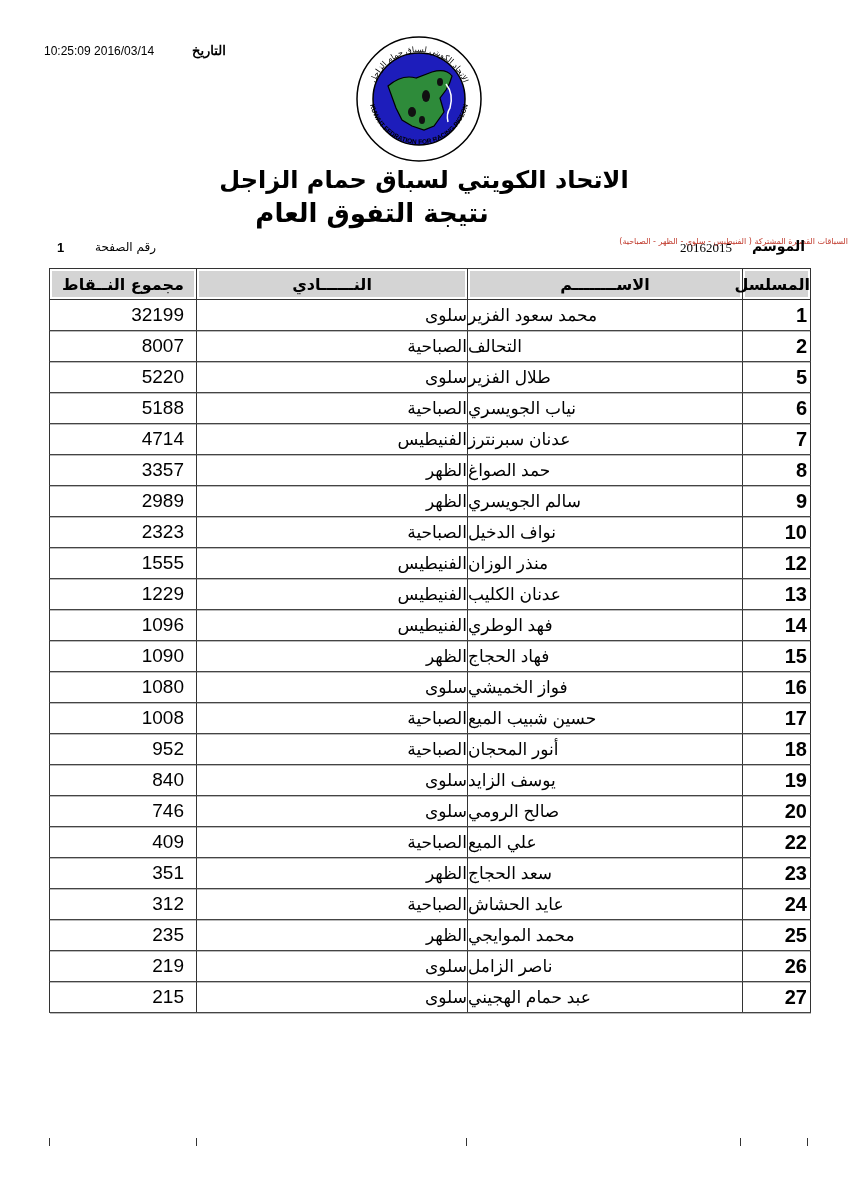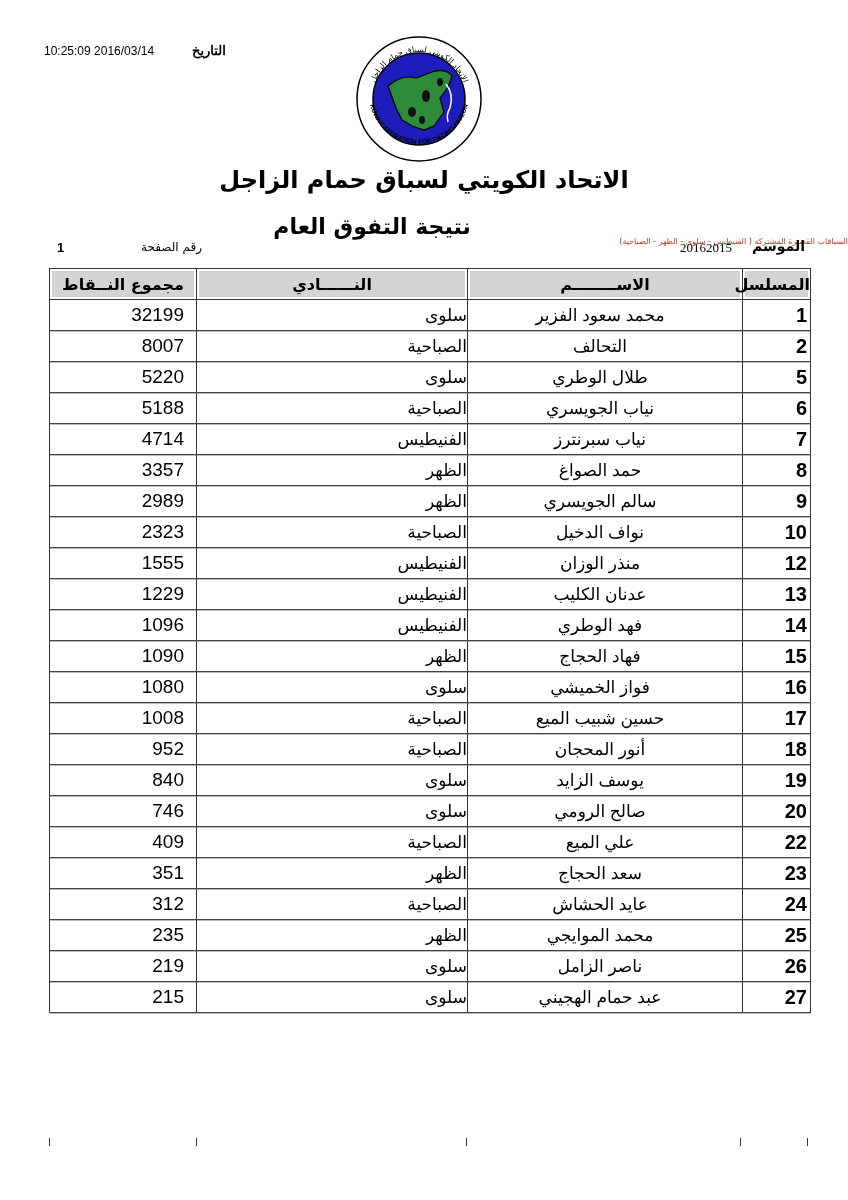--- a/index.html
+++ b/index.html
@@ -3,37 +3,37 @@
 <meta charset="utf-8">
 <style>
   html, body { margin: 0; padding: 0; background: #ffffff; }
   body { width: 848px; height: 1200px; position: relative; overflow: hidden; font-family: "DejaVu Sans", "Liberation Sans", sans-serif; color: #000; }
   .abs { position: absolute; }
   #date-block { left: 40px; top: 44px; width: 210px; height: 18px; font-size: 12px; font-family: "Liberation Sans", sans-serif; }
   #date-value { position: absolute; left: 4px; top: 0; }
   #date-label { position: absolute; left: 152px; top: -1px; font-weight: bold; font-size: 13px; direction: rtl; }
   #logo { left: 354px; top: 34px; width: 130px; height: 130px; }
   #title-main { left: 0; width: 848px; top: 166px; text-align: center; font-size: 24px; font-weight: bold; direction: rtl; font-family: "DejaVu Sans", sans-serif; }
-  #title-sub { left: 0; width: 744px; top: 214px; text-align: center; font-size: 22px; font-weight: bold; direction: rtl; font-family: "DejaVu Sans", sans-serif; }
+  #title-sub { left: 0; width: 744px; top: 198px; text-align: center; font-size: 26px; font-weight: bold; direction: rtl; font-family: "DejaVu Sans", sans-serif; }
   #subtitle-red { left: 0; width: 848px; top: 237px; font-size: 8px; color: #c0392b; direction: rtl; }
   #page-num-block { left: 55px; top: 240px; width: 160px; height: 18px; }
   #page-num { position: absolute; left: 2px; top: 0; font-size: 13px; font-weight: bold; font-family: "Liberation Sans", sans-serif; }
-  #page-label { position: absolute; left: 40px; top: 0; font-size: 12px; direction: rtl; margin-left: 46px; }
+  #page-label { position: absolute; left: 40px; top: 0; font-size: 12px; direction: rtl; }
   #season-block { left: 680px; top: 238px; width: 130px; height: 20px; }
   #season-value { position: absolute; left: 0; top: 2px; font-size: 13px; font-family: Liberation Serif, serif; text-align: right; }
   #season-label { position: absolute; left: 72px; top: 0; font-size: 14px; font-weight: bold; direction: rtl; }
 
   #results-table { left: 49px; top: 268px; width: 759px; border-collapse: collapse; table-layout: fixed; direction: ltr; }
   #results-table td, #results-table th { border: 1px solid #333; padding: 0; height: 30px; font-family: "Liberation Sans", sans-serif; font-size: 19px; }
   #results-table thead th { background: #d4d4d4; box-shadow: inset 0 0 0 2px #fff; font-weight: bold; font-size: 16px; direction: rtl; height: 30px; font-family: "DejaVu Sans", sans-serif; margin-top: 28px; }
   #results-table tbody tr td { border-top: 1px solid #444; border-bottom: 1px solid #444; }
   #results-table tbody tr { box-shadow: 0 1px 0 #bbb; }
   .col-points { width: 146px; text-align: right; padding-right: 12px !important; }
   .col-club { width: 270px; text-align: right; direction: rtl; font-size: 17px !important; font-family: "DejaVu Sans", sans-serif !important; }
-  .col-name { width: 274px; text-align: center; direction: rtl; padding-right: 10px !important; font-size: 17px !important; font-family: Liberation Serif, serif; }
+  .col-name { width: 274px; text-align: left; direction: rtl; padding-right: 10px !important; font-size: 17px !important; font-family: Liberation Serif, serif; }
   .col-serial { width: 67px; text-align: right; font-weight: bold; padding-right: 3px !important; font-size: 20px !important; }
   thead .col-points, thead .col-club, thead .col-name, thead .col-serial { text-align: center; padding: 0 !important; font-size: 16px !important; }
   #table-tail { left: 49px; top: 1138px; width: 759px; height: 8px; }
   .tail-line { position: absolute; top: 0; width: 1px; height: 8px; background: #333; }
 </style>
 </head>
 <body>
 
 <div id="date-block" class="abs">
   <span id="date-value">10:25:09 2016/03/14</span>
@@ -89,33 +89,33 @@
       </tr>
       <tr>
         <td class="col-points">8007</td>
         <td class="col-club">الصباحية</td>
         <td class="col-name">التحالف</td>
         <td class="col-serial">2</td>
       </tr>
       <tr>
         <td class="col-points">5220</td>
         <td class="col-club">سلوى</td>
-        <td class="col-name">طلال الوطري</td>
+        <td class="col-name">طلال الفزير</td>
         <td class="col-serial">5</td>
       </tr>
       <tr>
         <td class="col-points">5188</td>
         <td class="col-club">الصباحية</td>
         <td class="col-name">نياب الجويسري</td>
         <td class="col-serial">6</td>
       </tr>
       <tr>
         <td class="col-points">4714</td>
         <td class="col-club">الفنيطيس</td>
-        <td class="col-name">نياب سبرنترز</td>
+        <td class="col-name">عدنان سبرنترز</td>
         <td class="col-serial">7</td>
       </tr>
       <tr>
         <td class="col-points">3357</td>
         <td class="col-club">الظهر</td>
         <td class="col-name">حمد الصواغ</td>
         <td class="col-serial">8</td>
       </tr>
       <tr>
         <td class="col-points">2989</td>

